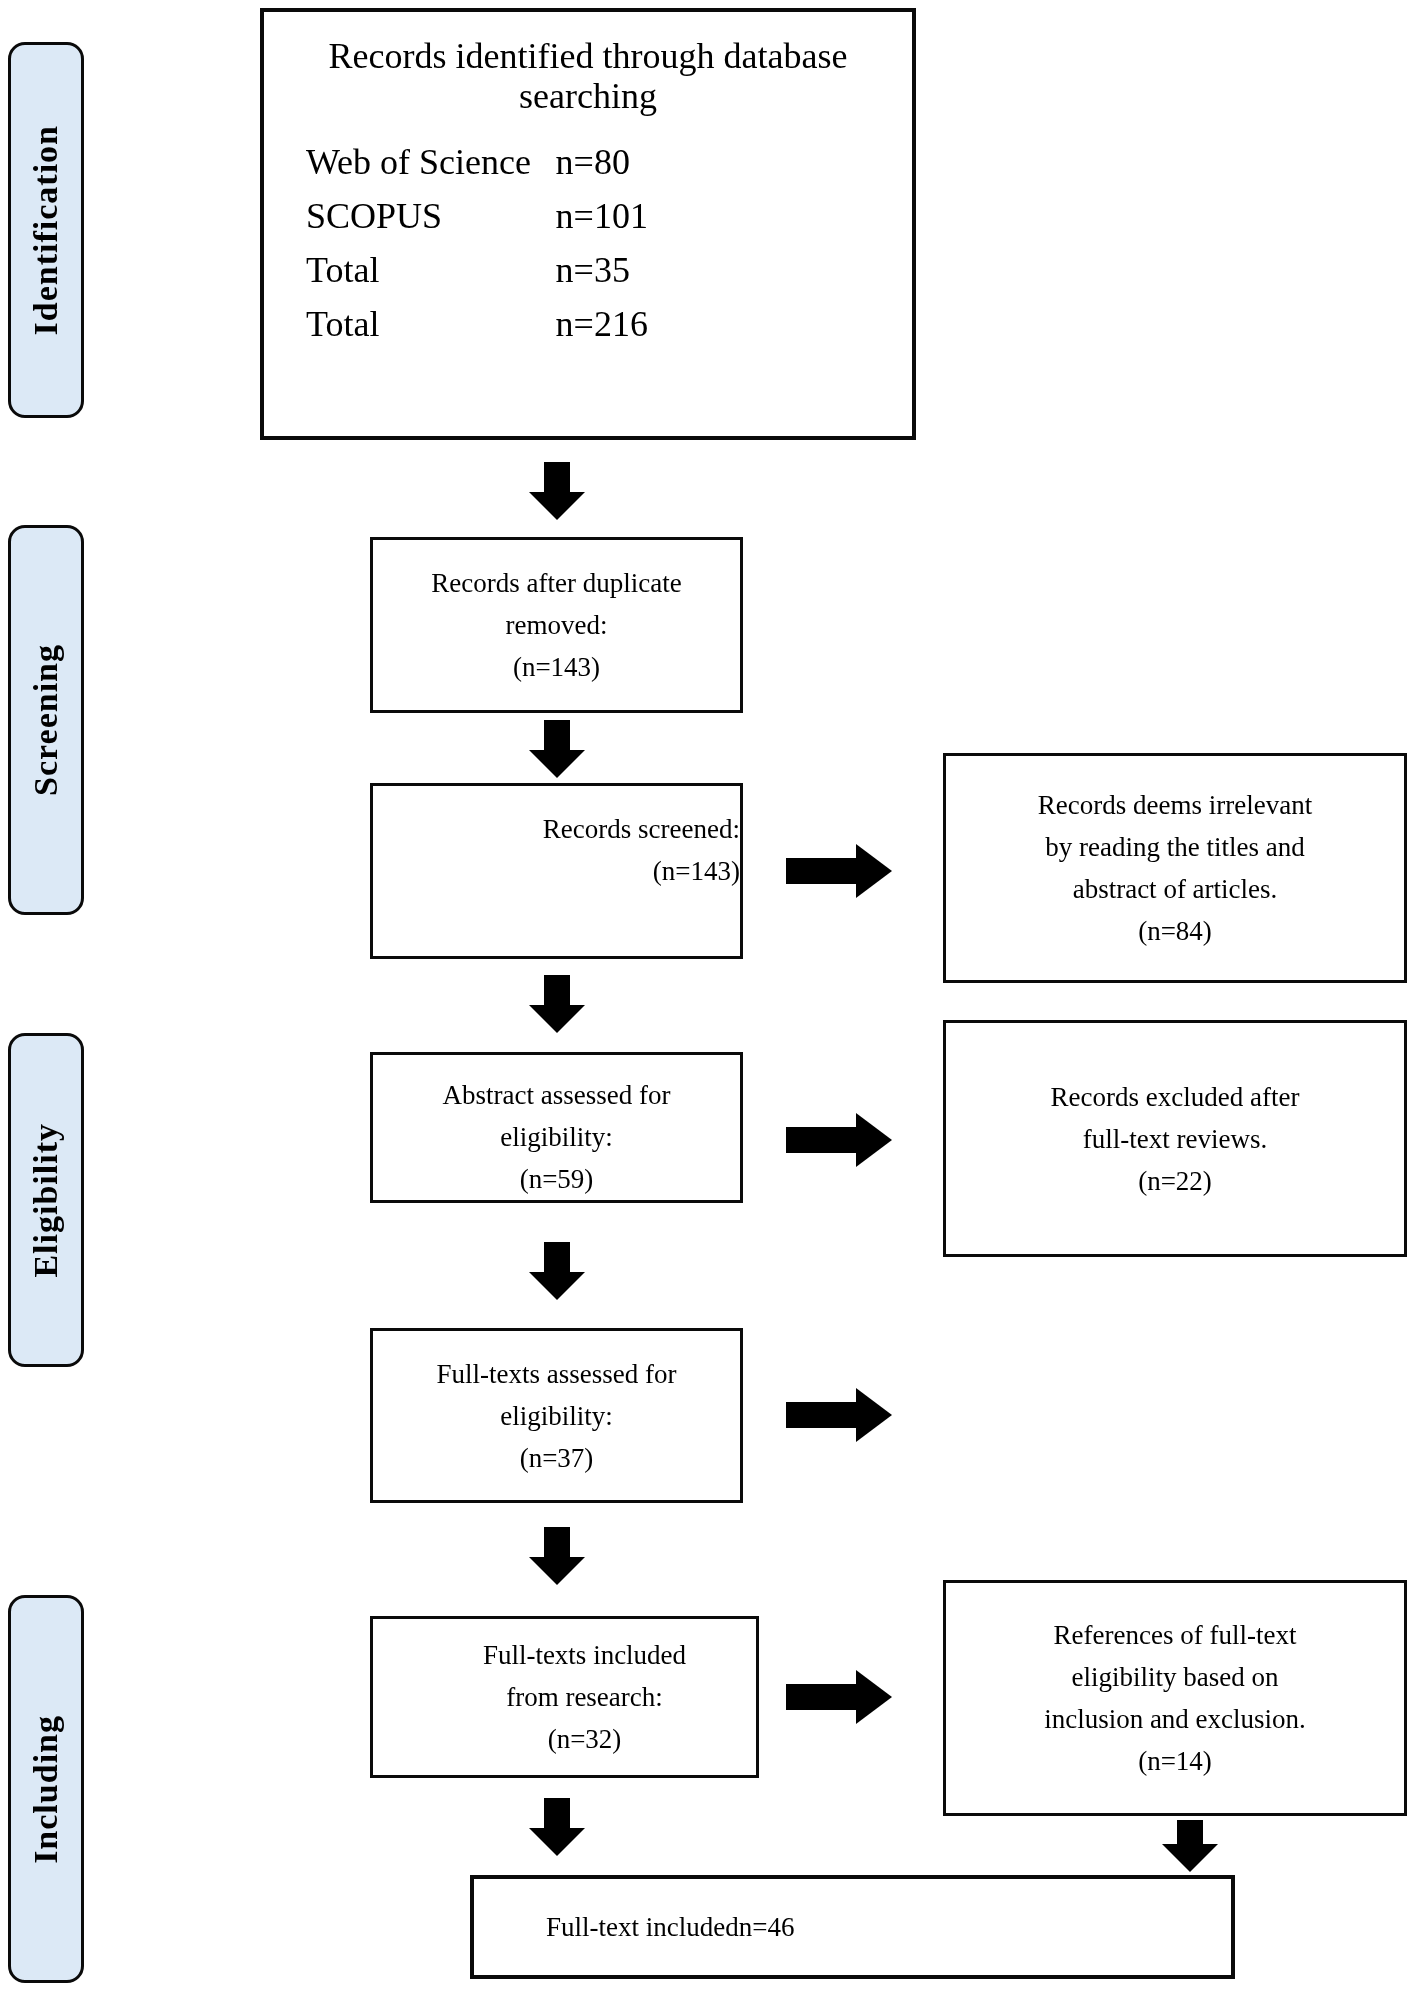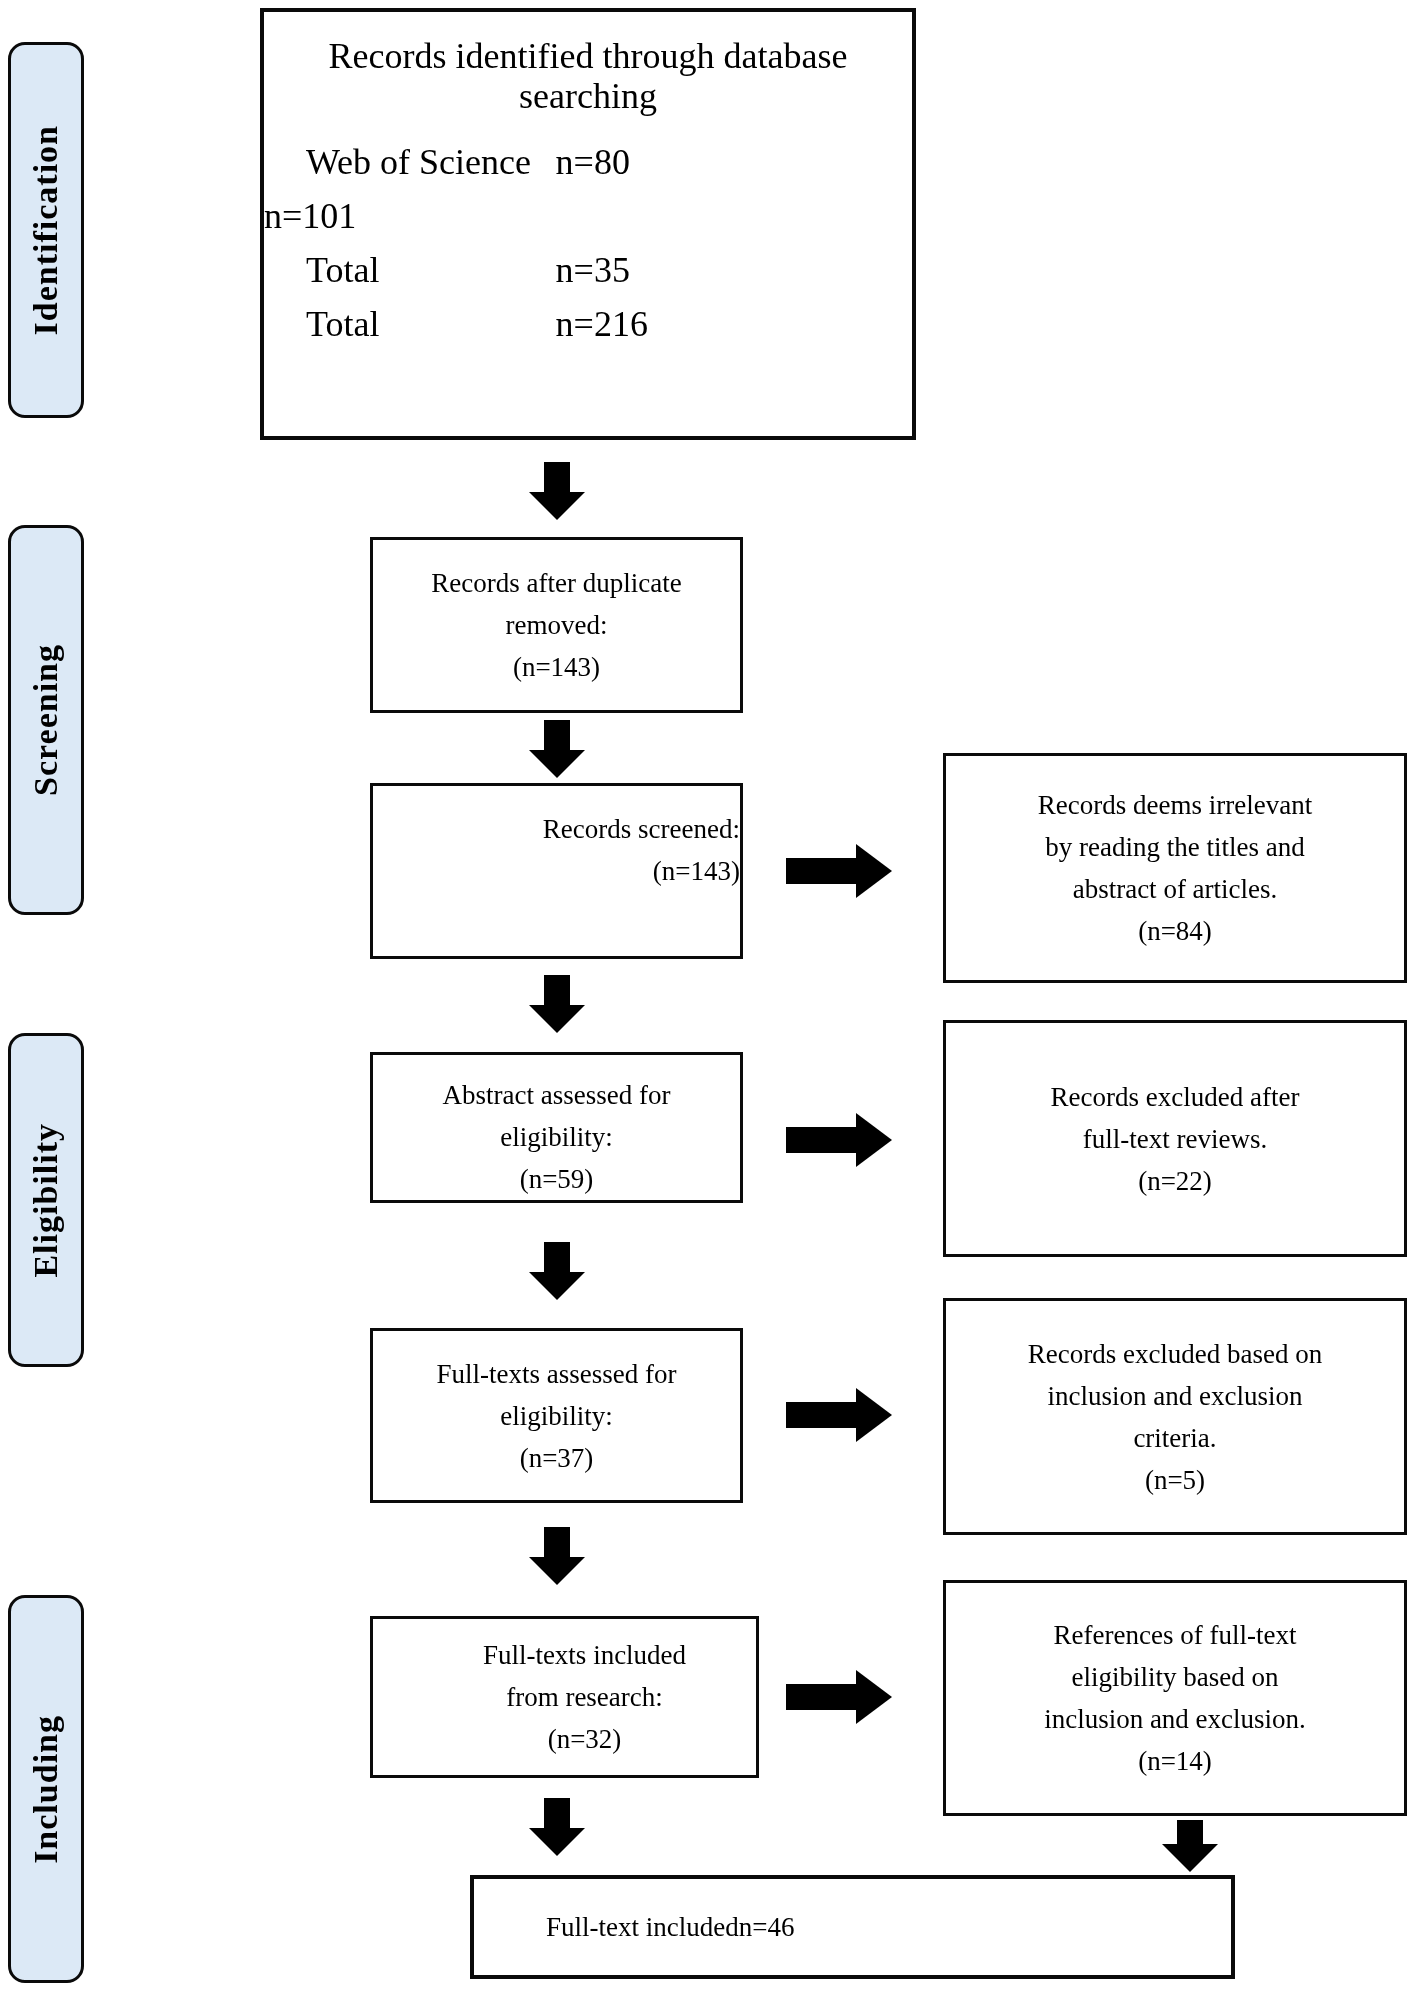--- a/index.html
+++ b/index.html
@@ -132,20 +132,21 @@
     <div class="title">
       <span class="line">Records identified through database</span>
       <span class="line">searching</span>
     </div>
     <div class="rows">
       <div class="id-row">
         <span class="src">Web of Science</span>
         <span class="cnt">n=80</span>
       </div>
       <div class="id-row">
+        <span class="src">SCOPUS</span>
         <span class="cnt">n=101</span>
       </div>
       <div class="id-row">
         <span class="src">Total</span>
         <span class="cnt">n=35</span>
       </div>
       <div class="id-row">
         <span class="src">Total</span>
         <span class="cnt">n=216</span>
       </div>
@@ -187,26 +188,20 @@
     <span class="line">abstract of articles.</span>
     <span class="line">(n=84)</span>
   </div>
 
   <div class="fbox" style="left:943px; top:1020px; width:464px; height:237px;">
     <span class="line">Records excluded after</span>
     <span class="line">full-text reviews.</span>
     <span class="line">(n=22)</span>
   </div>
 
-  <div class="fbox" style="left:943px; top:1298px; width:464px; height:237px;">
-    <span class="line">Records excluded based on</span>
-    <span class="line">inclusion and exclusion</span>
-    <span class="line">criteria.</span>
-    <span class="line">(n=5)</span>
-  </div>
 
   <div class="fbox" style="left:943px; top:1580px; width:464px; height:236px;">
     <span class="line">References of full-text</span>
     <span class="line">eligibility based on</span>
     <span class="line">inclusion and exclusion.</span>
     <span class="line">(n=14)</span>
   </div>
 
   <div id="final-box">
     <span class="flabel">Full-text included</span>

